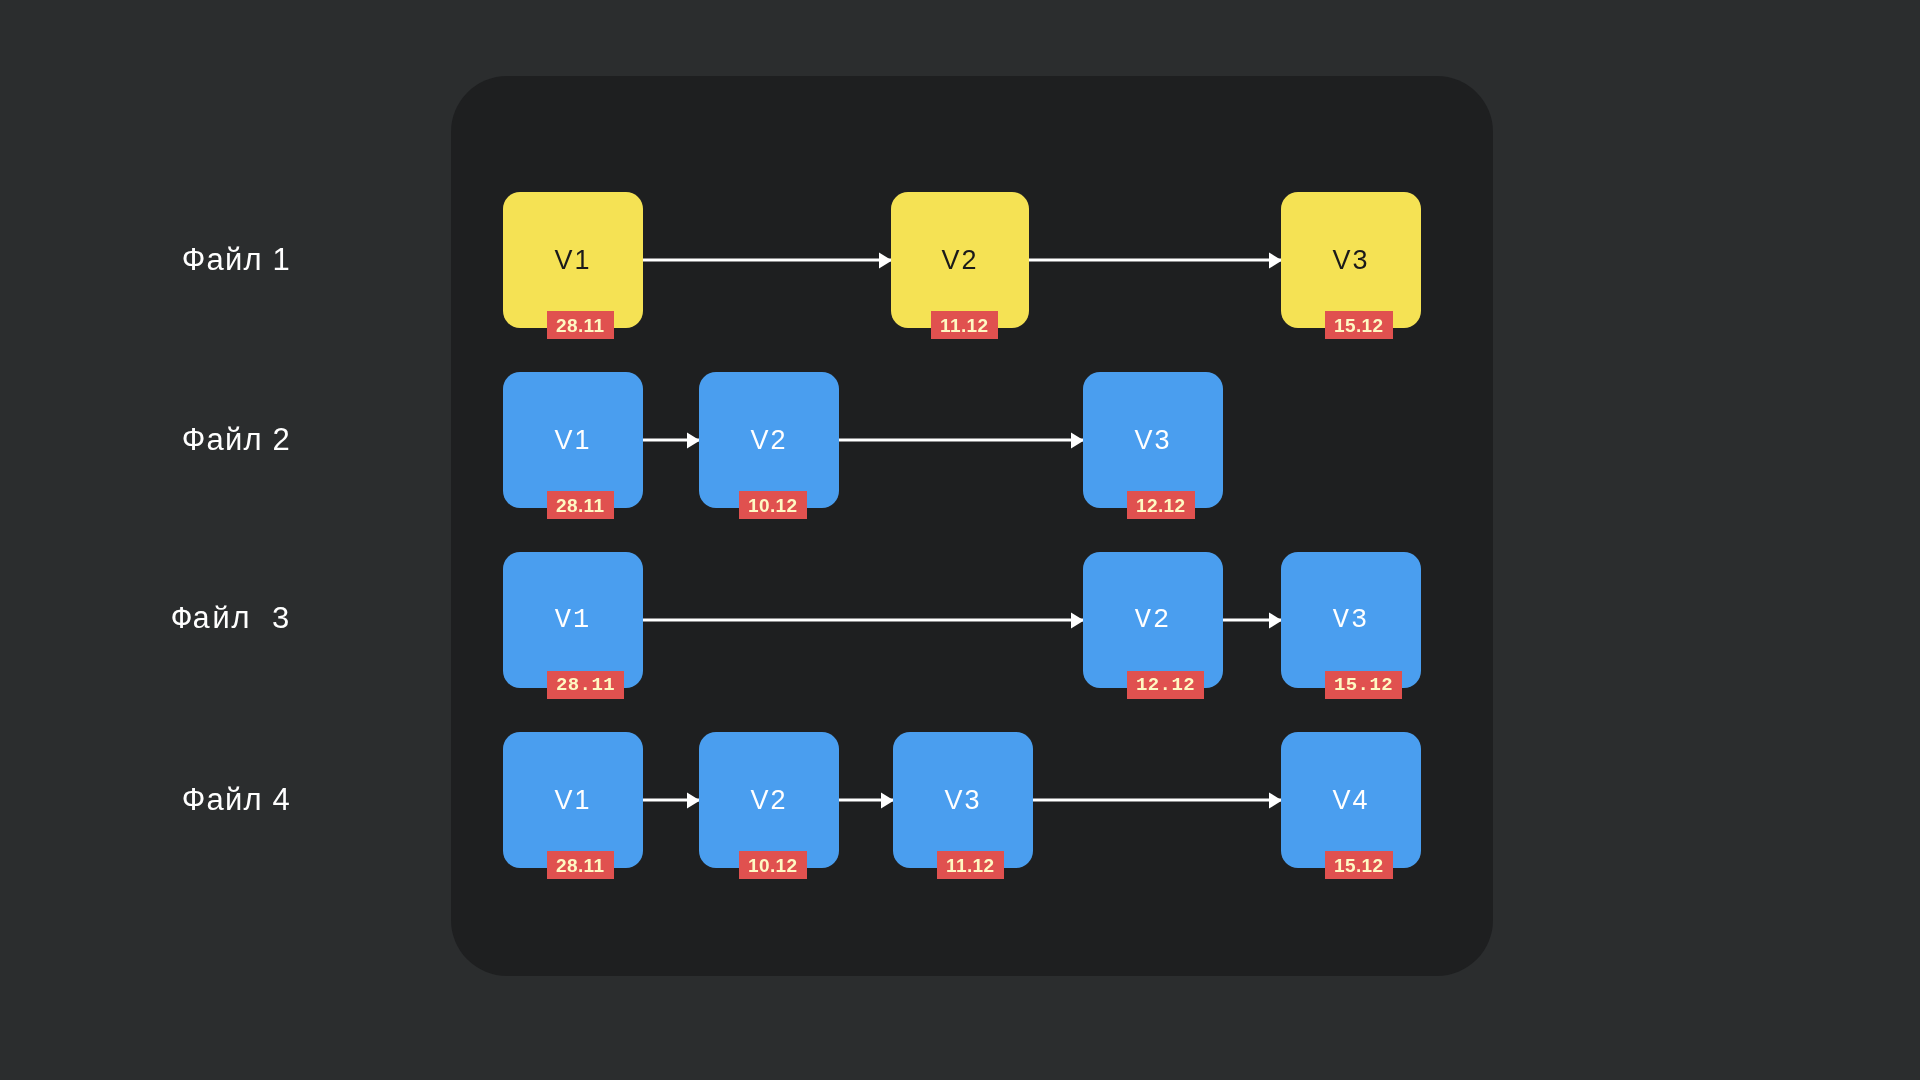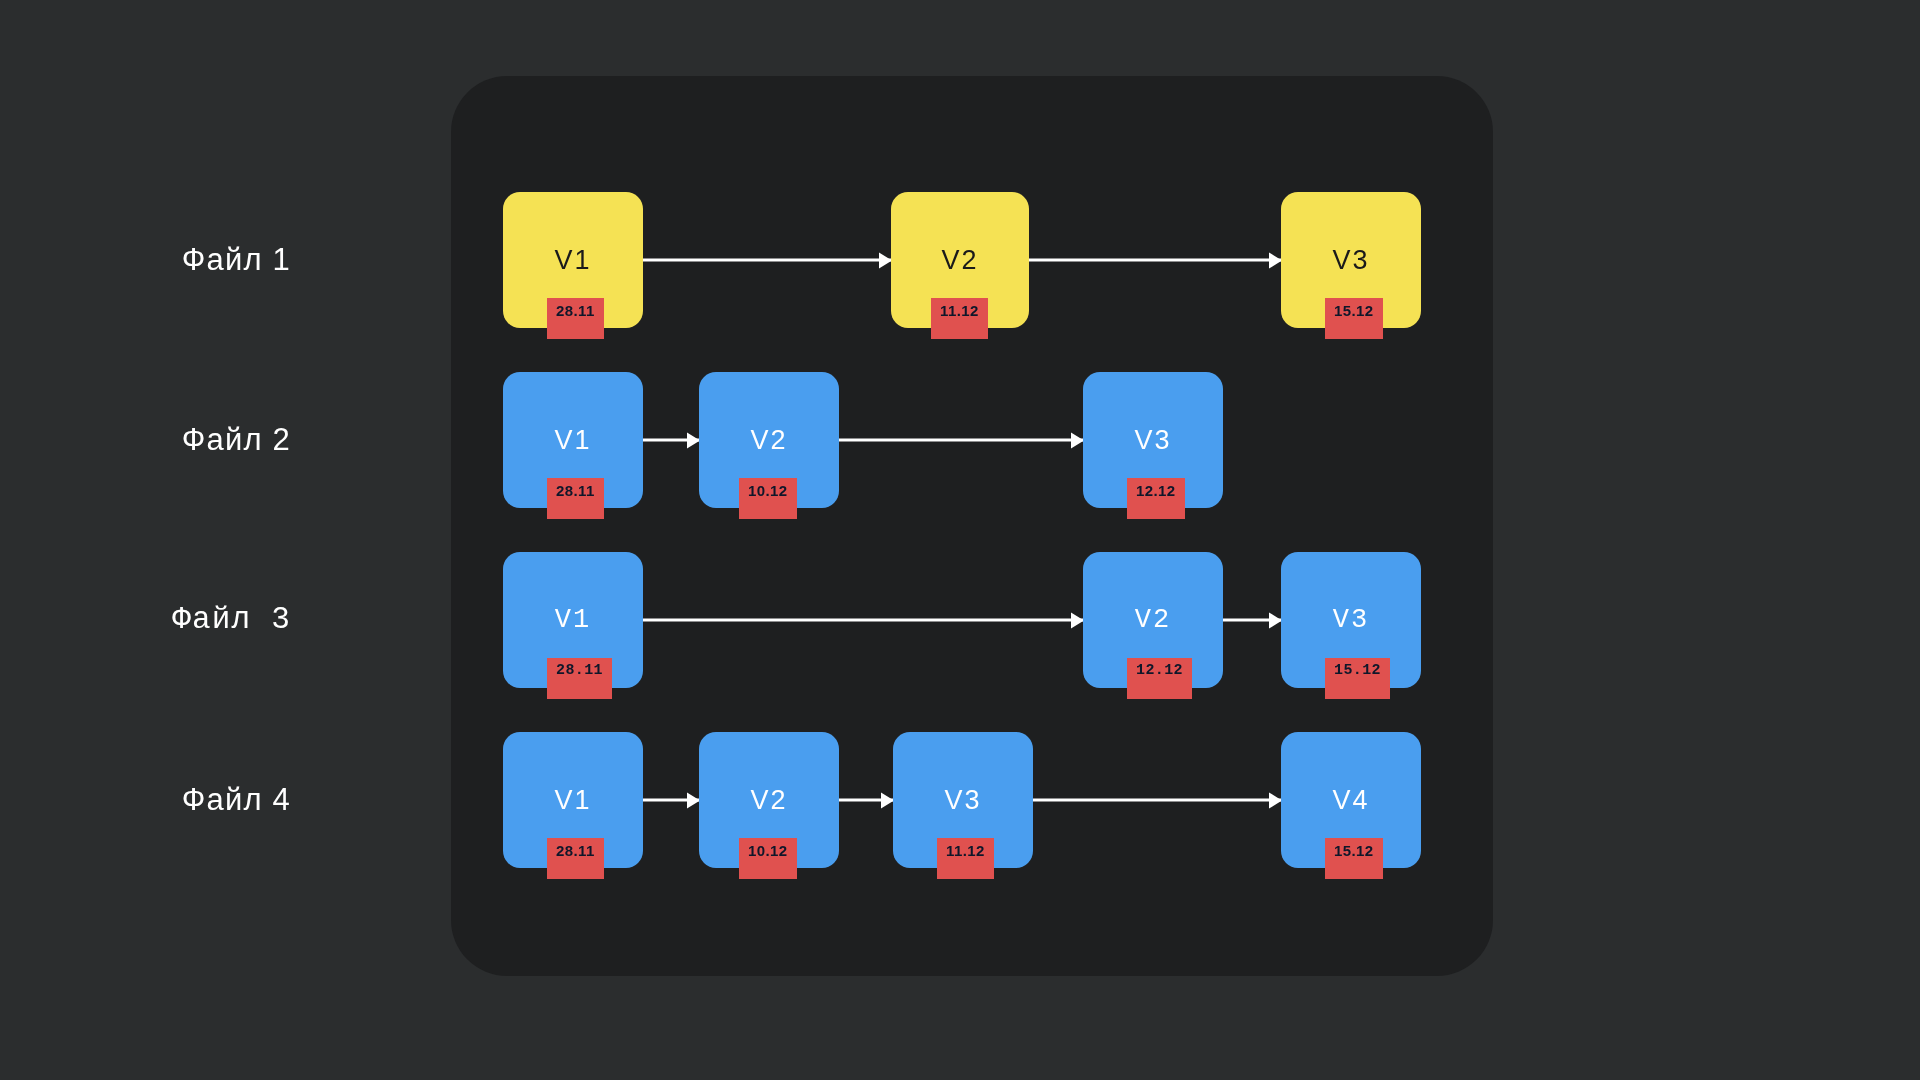--- a/index.html
+++ b/index.html
@@ -84,25 +84,25 @@
   }
   .node.blue .vlabel {
     color: #ffffff;
   }
 
   
   .badge {
     position: absolute;
     bottom: -11px;
     background: #e0514f;
-    color: #0f172a;
-    font-size: 15px;
+    color: #fef9c3;
+    font-size: 19px;
     font-weight: bold;
     letter-spacing: 0.4px;
-    padding: 5px 9px 21px 9px;
+    padding: 5px 9px 4px 9px;
     line-height: 1;
     white-space: nowrap;
   }
 
   
   .arrow {
     position: absolute;
     top: 50%;
     height: 3px;
     background: #ffffff;

